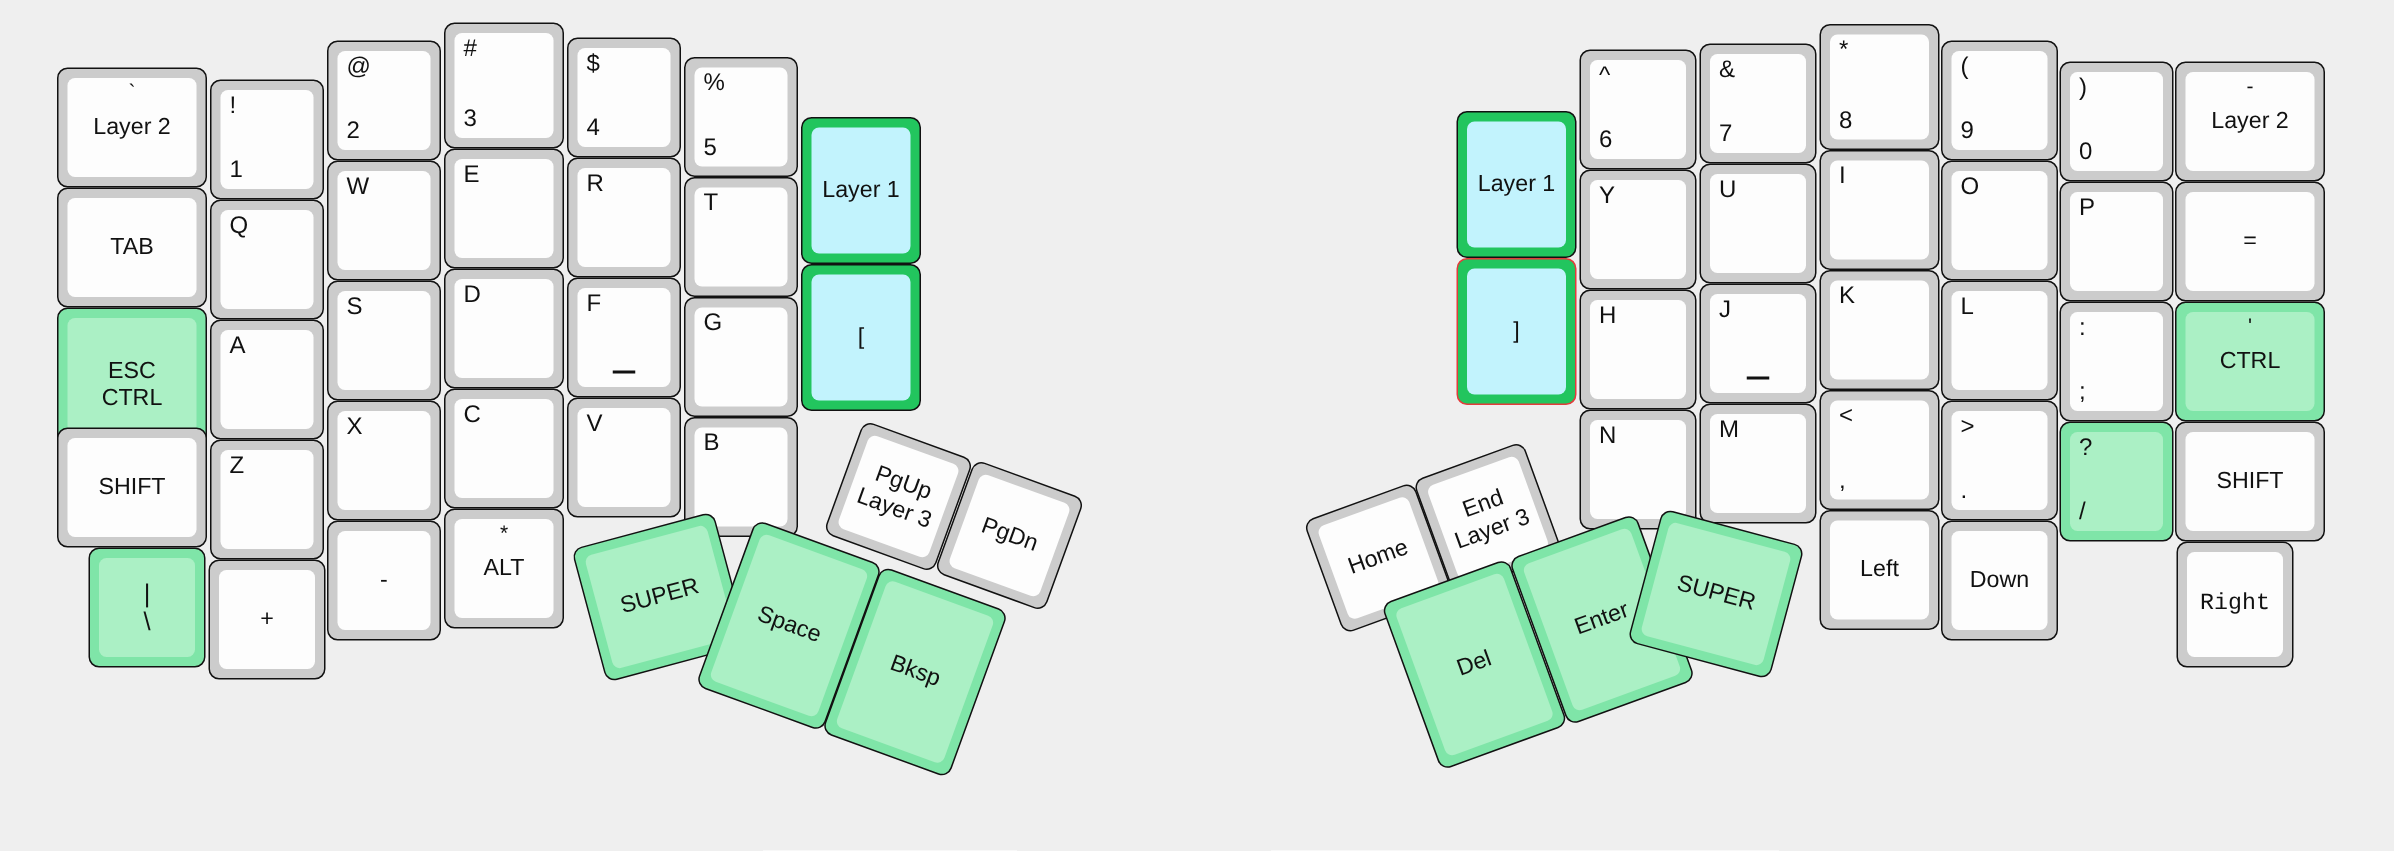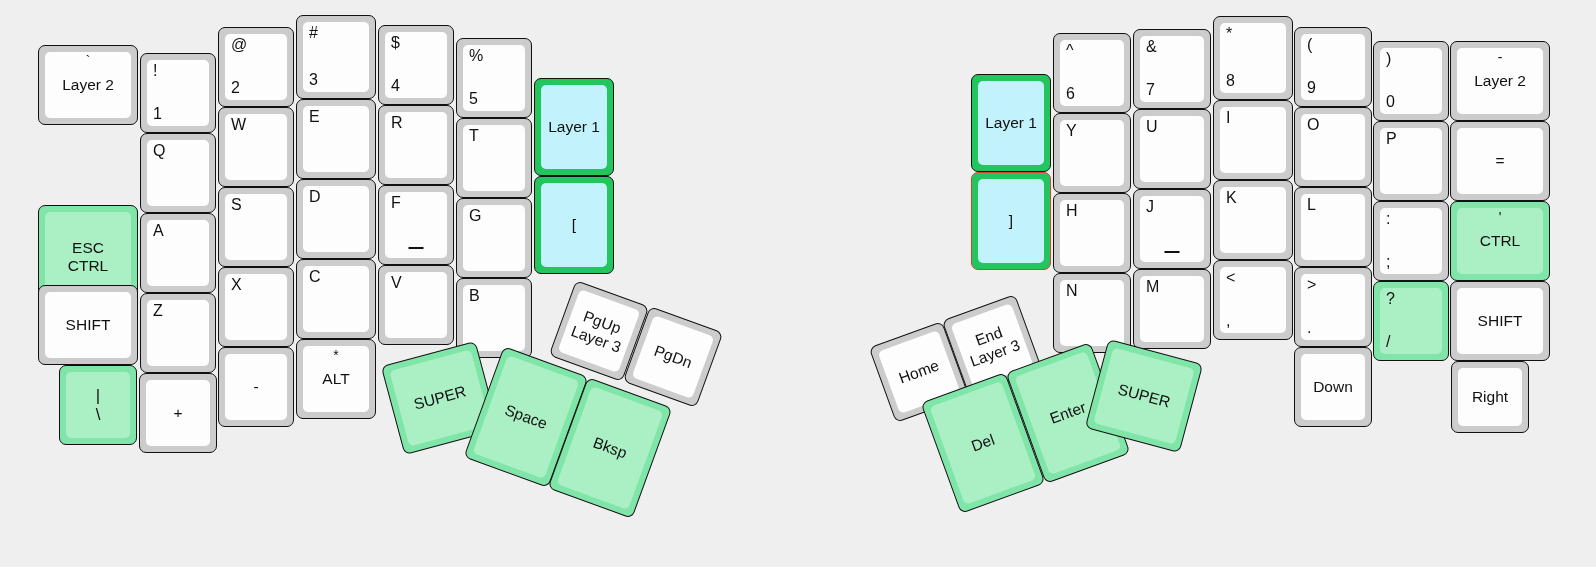--- a/index.html
+++ b/index.html
@@ -86,20 +86,25 @@
         <span class="tl">$</span>
         <span class="bl">4</span>
       </div>
     </div>
     <div class="key" style="left: 456px; top: 38px; width: 76px; height: 80px;">
       <div class="cap">
         <span class="tl">%</span>
         <span class="bl">5</span>
       </div>
     </div>
+    <div class="key" style="left: 38px; top: 125px; width: 100px; height: 80px;">
+      <div class="cap">
+        <span class="cc">TAB</span>
+      </div>
+    </div>
     <div class="key" style="left: 140px; top: 133px; width: 76px; height: 80px;">
       <div class="cap">
         <span class="tl">Q</span>
       </div>
     </div>
     <div class="key" style="left: 218px; top: 107px; width: 76px; height: 80px;">
       <div class="cap">
         <span class="tl">W</span>
       </div>
     </div>
@@ -373,26 +378,31 @@
       <div class="cap">
         <span class="tl">?</span>
         <span class="bl">/</span>
       </div>
     </div>
     <div class="key" style="left: 1450px; top: 281px; width: 100px; height: 80px;">
       <div class="cap">
         <span class="cc">SHIFT</span>
       </div>
     </div>
+    <div class="key" style="left: 1213px; top: 340px; width: 80px; height: 80px;">
+      <div class="cap">
+        <span class="cc">Left</span>
+      </div>
+    </div>
     <div class="key" style="left: 1294px; top: 347px; width: 78px; height: 80px;">
       <div class="cap">
         <span class="cc">Down</span>
       </div>
     </div>
-    <div class="key" style="left: 1451px; top: 361px; width: 78px; height: 72px;">
+    <div class="key" style="left: 1451px; top: 361px; width: 78px; height: 84px; font-family: Liberation Mono, monospace;">
       <div class="cap">
         <span class="cc">Right</span>
       </div>
     </div>
     <div class="key rot" style="left: 880px; top: 332px; width: 78px; height: 80px; transform: rotate(-20deg);">
       <div class="cap">
         <span class="cc">Home</span>
       </div>
     </div>
     <div class="key rot" style="left: 953px; top: 305px; width: 78px; height: 80px; transform: rotate(-20deg);">

